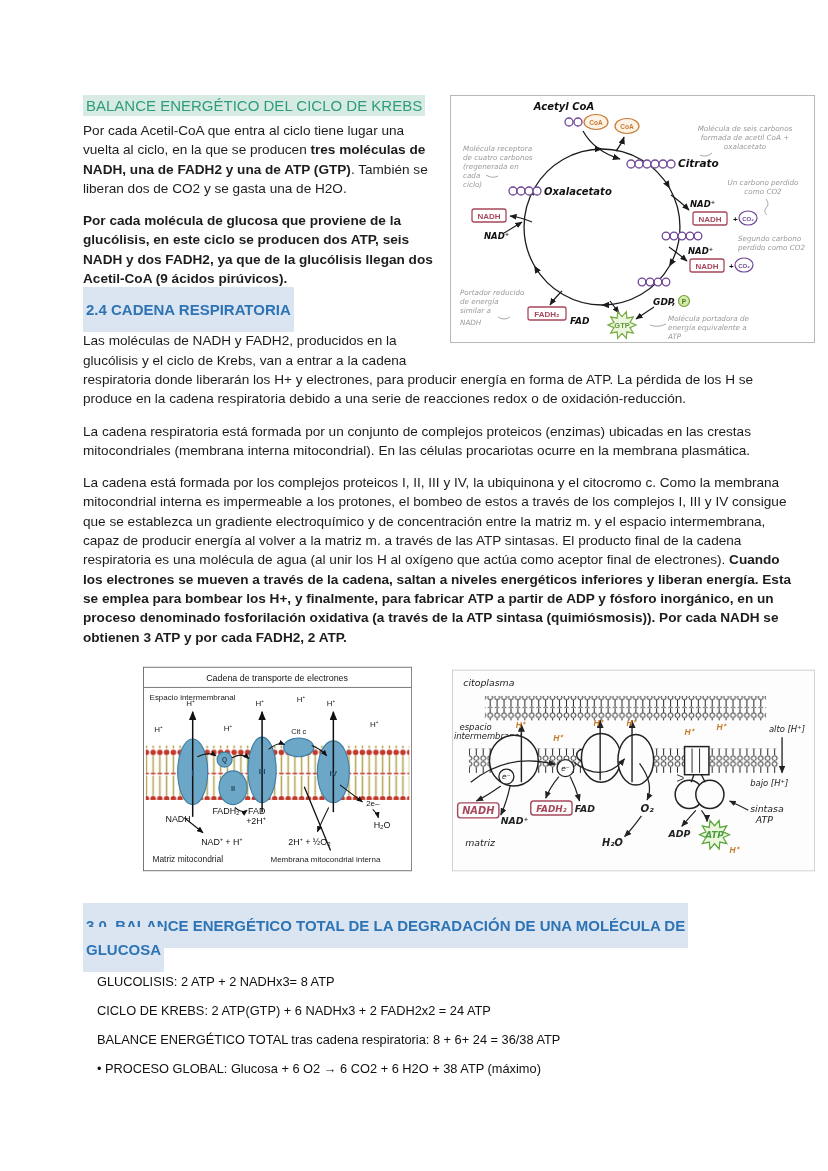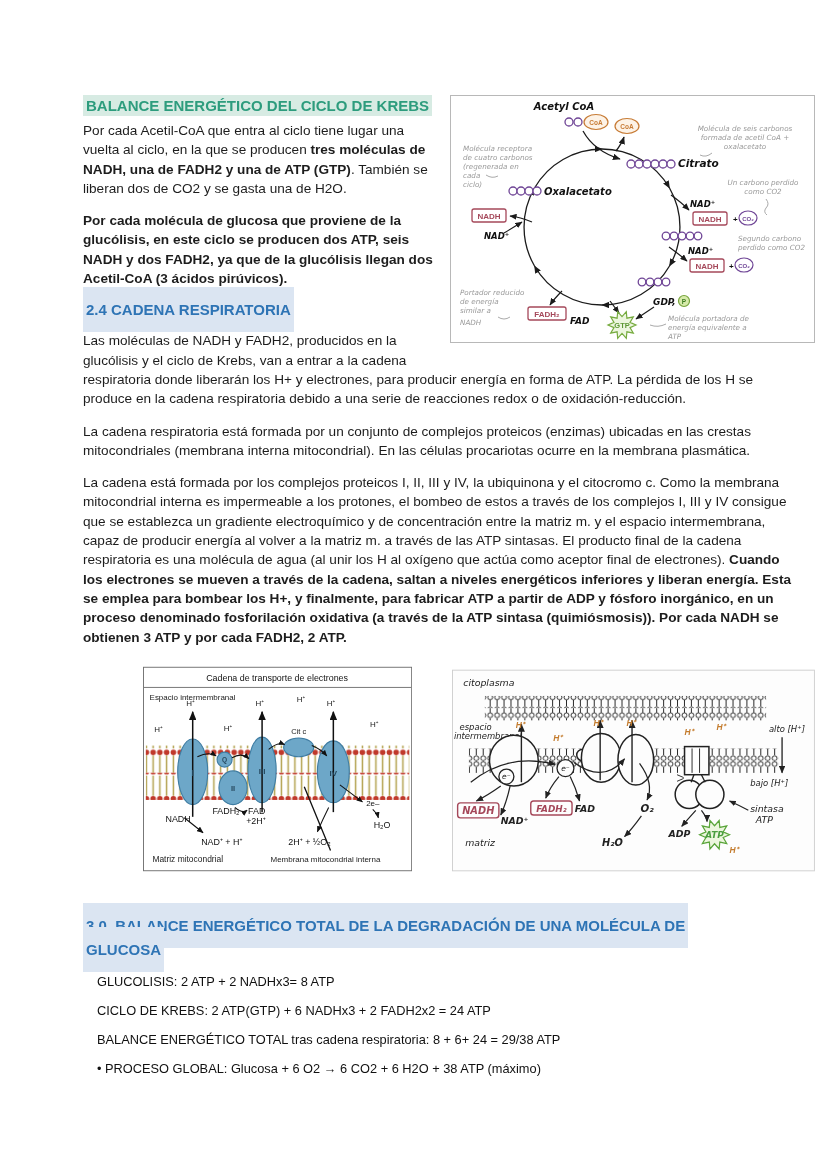--- a/index.html
+++ b/index.html
@@ -1,20 +1,20 @@
 <!DOCTYPE html>
 <html><head>
 <meta charset="utf-8">
 <style>
   html,body{margin:0;padding:0;background:#e8e8e8;}
   .page{width:828px;height:1171px;background:#ffffff;position:relative;overflow:hidden;
         font-family:"Liberation Sans",sans-serif;color:#1d1d1d;margin:0 auto;}
   .content{padding:97px 13px 0 83px;}
   .h1line{margin:0 0 6px 0;}
-  .hl-teal{background:#d7ebe3;color:#2d9c7d;font-size:15px;font-weight:bold;padding:2px 3px;}
+  .hl-teal{background:#d7ebe3;color:#2d9c7d;font-size:15px;font-weight:normal;padding:2px 3px;}
   .hl-blue{background:#dbe5f2;color:#2e74b5;font-size:15px;font-weight:bold;padding:14px 3px;}
   .p{font-size:13.6px;line-height:1.42;margin:0 0 13px 0;max-width:709px;}
   .b{font-weight:bold;}
   .h24{margin:10px 0 12px 0;}
   .krebs-float{float:right;width:365px;height:248px;margin:-2px 0 10px 8px;}
   .diagrams{display:flex;gap:40px;margin:12px 0 0 20px;clear:none;padding-left:40px;}
   .h25{font-size:15px;font-weight:bold;line-height:1.62;margin:36px 0 0 0;}
   .items{margin:12px 0 0 14px;}
   .item{font-size:12.8px;font-weight:normal;margin:0 0 14px 0;color:#111;}
   svg text{font-family:"Liberation Sans",sans-serif;}
@@ -156,21 +156,21 @@
     <text x="13" y="74" class="note">(regenerada en</text>
     <text x="13" y="83" class="note">cada</text>
     <text x="13" y="92" class="note">ciclo)</text>
     <path d="M36,80 q6,4 12,1" stroke="#aaa" fill="none"></path>
   </svg>
 
   <div class="h1line">
     <span class="hl-teal">BALANCE ENERGÉTICO DEL CICLO DE KREBS</span>
   </div>
   <p class="p"><span>Por cada Acetil-CoA que entra al ciclo tiene lugar una vuelta al ciclo, en la que se producen </span><span class="b">tres moléculas de NADH, una de FADH2 y una de ATP (GTP)</span><span>. También se liberan dos de CO2 y se gasta una de H2O.</span></p>
-  <p class="p b">Por cada molécula de glucosa que proviene de la glucólisis, en este ciclo se producen dos ATP, seis NADH y dos FADH2, ya que de la glucólisis llegan dos Acetil-CoA (3 ácidos pirúvicos).</p>
+  <p class="p b">Por cada molécula de glucosa que proviene de la glucólisis, en este ciclo se producen dos ATP, seis NADH y dos FADH2, ya que de la glucólisis llegan dos Acetil-CoA (9 ácidos pirúvicos).</p>
 
   <div class="h1line h24">
     <span class="hl-blue">2.4 CADENA RESPIRATORIA</span>
   </div>
   <p class="p">Las moléculas de NADH y FADH2, producidos en la glucólisis y el ciclo de Krebs, van a entrar a la cadena respiratoria donde liberarán los H+ y electrones, para producir energía en forma de ATP. La pérdida de los H se produce en la cadena respiratoria debido a una serie de reacciones redox o de oxidación-reducción.</p>
   <p class="p">La cadena respiratoria está formada por un conjunto de complejos proteicos (enzimas) ubicadas en las crestas mitocondriales (membrana interna mitocondrial). En las células procariotas ocurre en la membrana plasmática.</p>
   <p class="p"><span>La cadena está formada por los complejos proteicos I, II, III y IV, la ubiquinona y el citocromo c. Como la membrana mitocondrial interna es impermeable a los protones, el bombeo de estos a través de los complejos I, III y IV consigue que se establezca un gradiente electroquímico y de concentración entre la matriz m. y el espacio intermembrana, capaz de producir energía al volver a la matriz m. a través de las ATP sintasas. El producto final de la cadena respiratoria es una molécula de agua (al unir los H al oxígeno que actúa como aceptor final de electrones). </span><span class="b">Cuando los electrones se mueven a través de la cadena, saltan a niveles energéticos inferiores y liberan energía. Esta se emplea para bombear los H+, y finalmente, para fabricar ATP a partir de ADP y fósforo inorgánico, en un proceso denominado fosforilación oxidativa (a través de la ATP sintasa (quimiósmosis)). Por cada NADH se obtienen 3 ATP y por cada FADH2, 2 ATP.</span></p>
 
   <div class="diagrams">
 
@@ -351,18 +351,18 @@
     </svg>
   </div>
 
   <div class="h25">
     <span class="hl-blue">3.0. BALANCE ENERGÉTICO TOTAL DE LA DEGRADACIÓN DE UNA MOLÉCULA DE</span><br>
     <span class="hl-blue">GLUCOSA</span>
   </div>
   <div class="items">
     <div class="item">GLUCOLISIS: 2 ATP + 2 NADHx3= 8 ATP</div>
     <div class="item">CICLO DE KREBS: 2 ATP(GTP) + 6 NADHx3 + 2 FADH2x2 = 24 ATP</div>
-    <div class="item">BALANCE ENERGÉTICO TOTAL tras cadena respiratoria: 8 + 6+ 24 = 29/38 ATP</div>
+    <div class="item">BALANCE ENERGÉTICO TOTAL tras cadena respiratoria: 8 + 6+ 24 = 36/38 ATP</div>
     <div class="item">• PROCESO GLOBAL: Glucosa + 6 O2 →  6 CO2 + 6 H2O + 38 ATP (máximo)</div>
   </div>
 
 </div>
 </div>
 
 </body></html>

